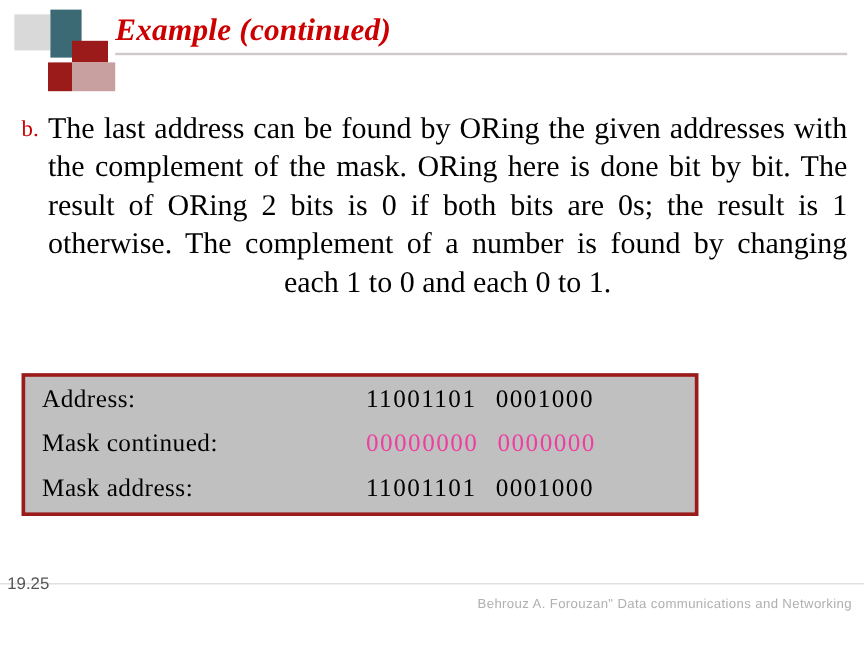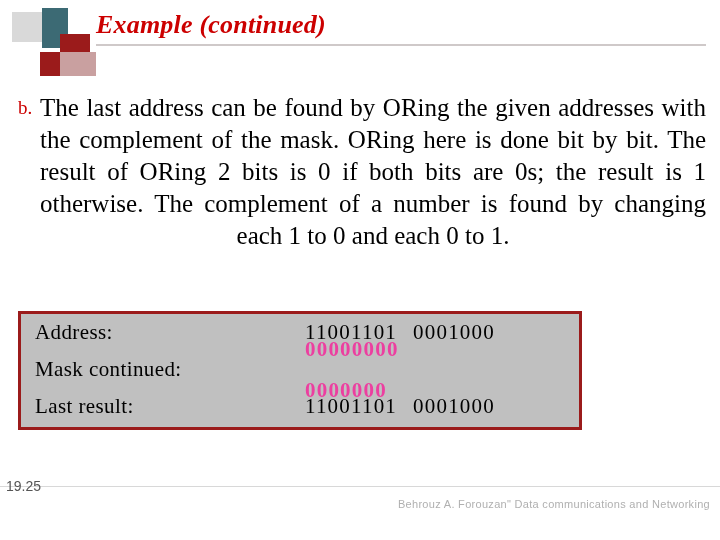--- a/index.html
+++ b/index.html
@@ -143,22 +143,21 @@
     flex: 1 1 auto;
     display: flex;
     gap: 16px;
     font-family: "Liberation Serif", serif;
     font-size: 21px;
     letter-spacing: 1.2px;
     color: #000000;
   }
   .fig-bits.pink {
     color: #ec3fa0;
-    font-weight: bold;
-    flex-direction: column;
+    font-weight: normal;
   }
 
   
   .footer-rule {
     position: absolute;
     left: 0;
     top: 486px;
     width: 720px;
     height: 1px;
     background: #d8d8d8;
@@ -211,21 +210,21 @@
     </div>
   </div>
   <div class="fig-row">
     <div class="fig-label">Mask continued:</div>
     <div class="fig-bits pink">
       <span>00000000</span>
       <span>0000000</span>
     </div>
   </div>
   <div class="fig-row">
-    <div class="fig-label">Last result:</div>
+    <div class="fig-label">Mask address:</div>
     <div class="fig-bits">
       <span>11001101</span>
       <span>0001000</span>
     </div>
   </div>
 </div>
 
 <div class="footer-rule"></div>
 <div class="slide-num">19.25</div>
 <div class="credit">Behrouz A. Forouzan" Data communications and Networking</div>

